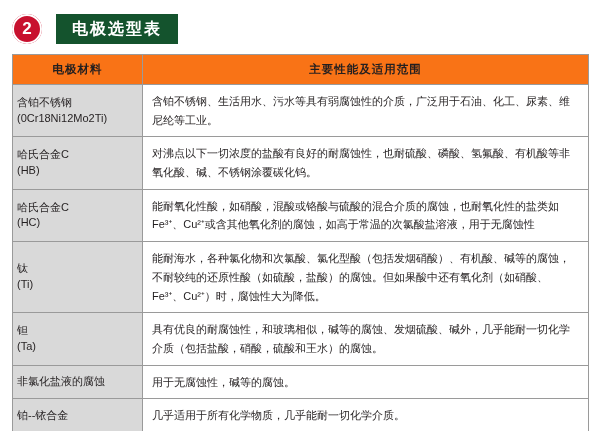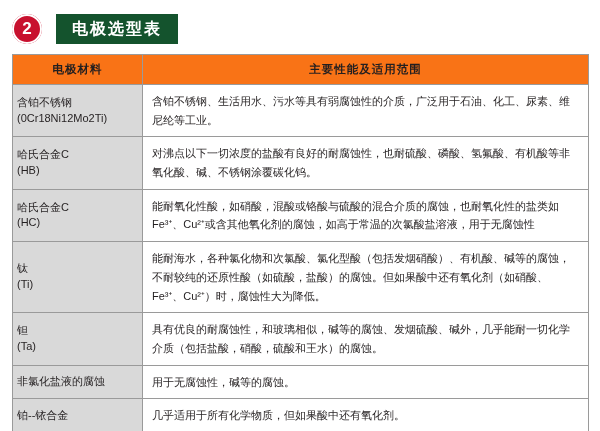--- a/index.html
+++ b/index.html
@@ -164,20 +164,20 @@
           <td class="material">
             <span class="mline">非氯化盐液的腐蚀</span>
           </td>
           <td class="desc">用于无腐蚀性，碱等的腐蚀。</td>
         </tr>
 
         <tr>
           <td class="material">
             <span class="mline">铂--铱合金</span>
           </td>
-          <td class="desc">几乎适用于所有化学物质，但如果酸中还有氧化剂。</td>
+          <td class="desc">几乎适用于所有化学物质，几乎能耐一切化学介质。</td>
         </tr>
 
       </tbody>
     </table>
   </div>
 
 </div>
 
 </body></html>

